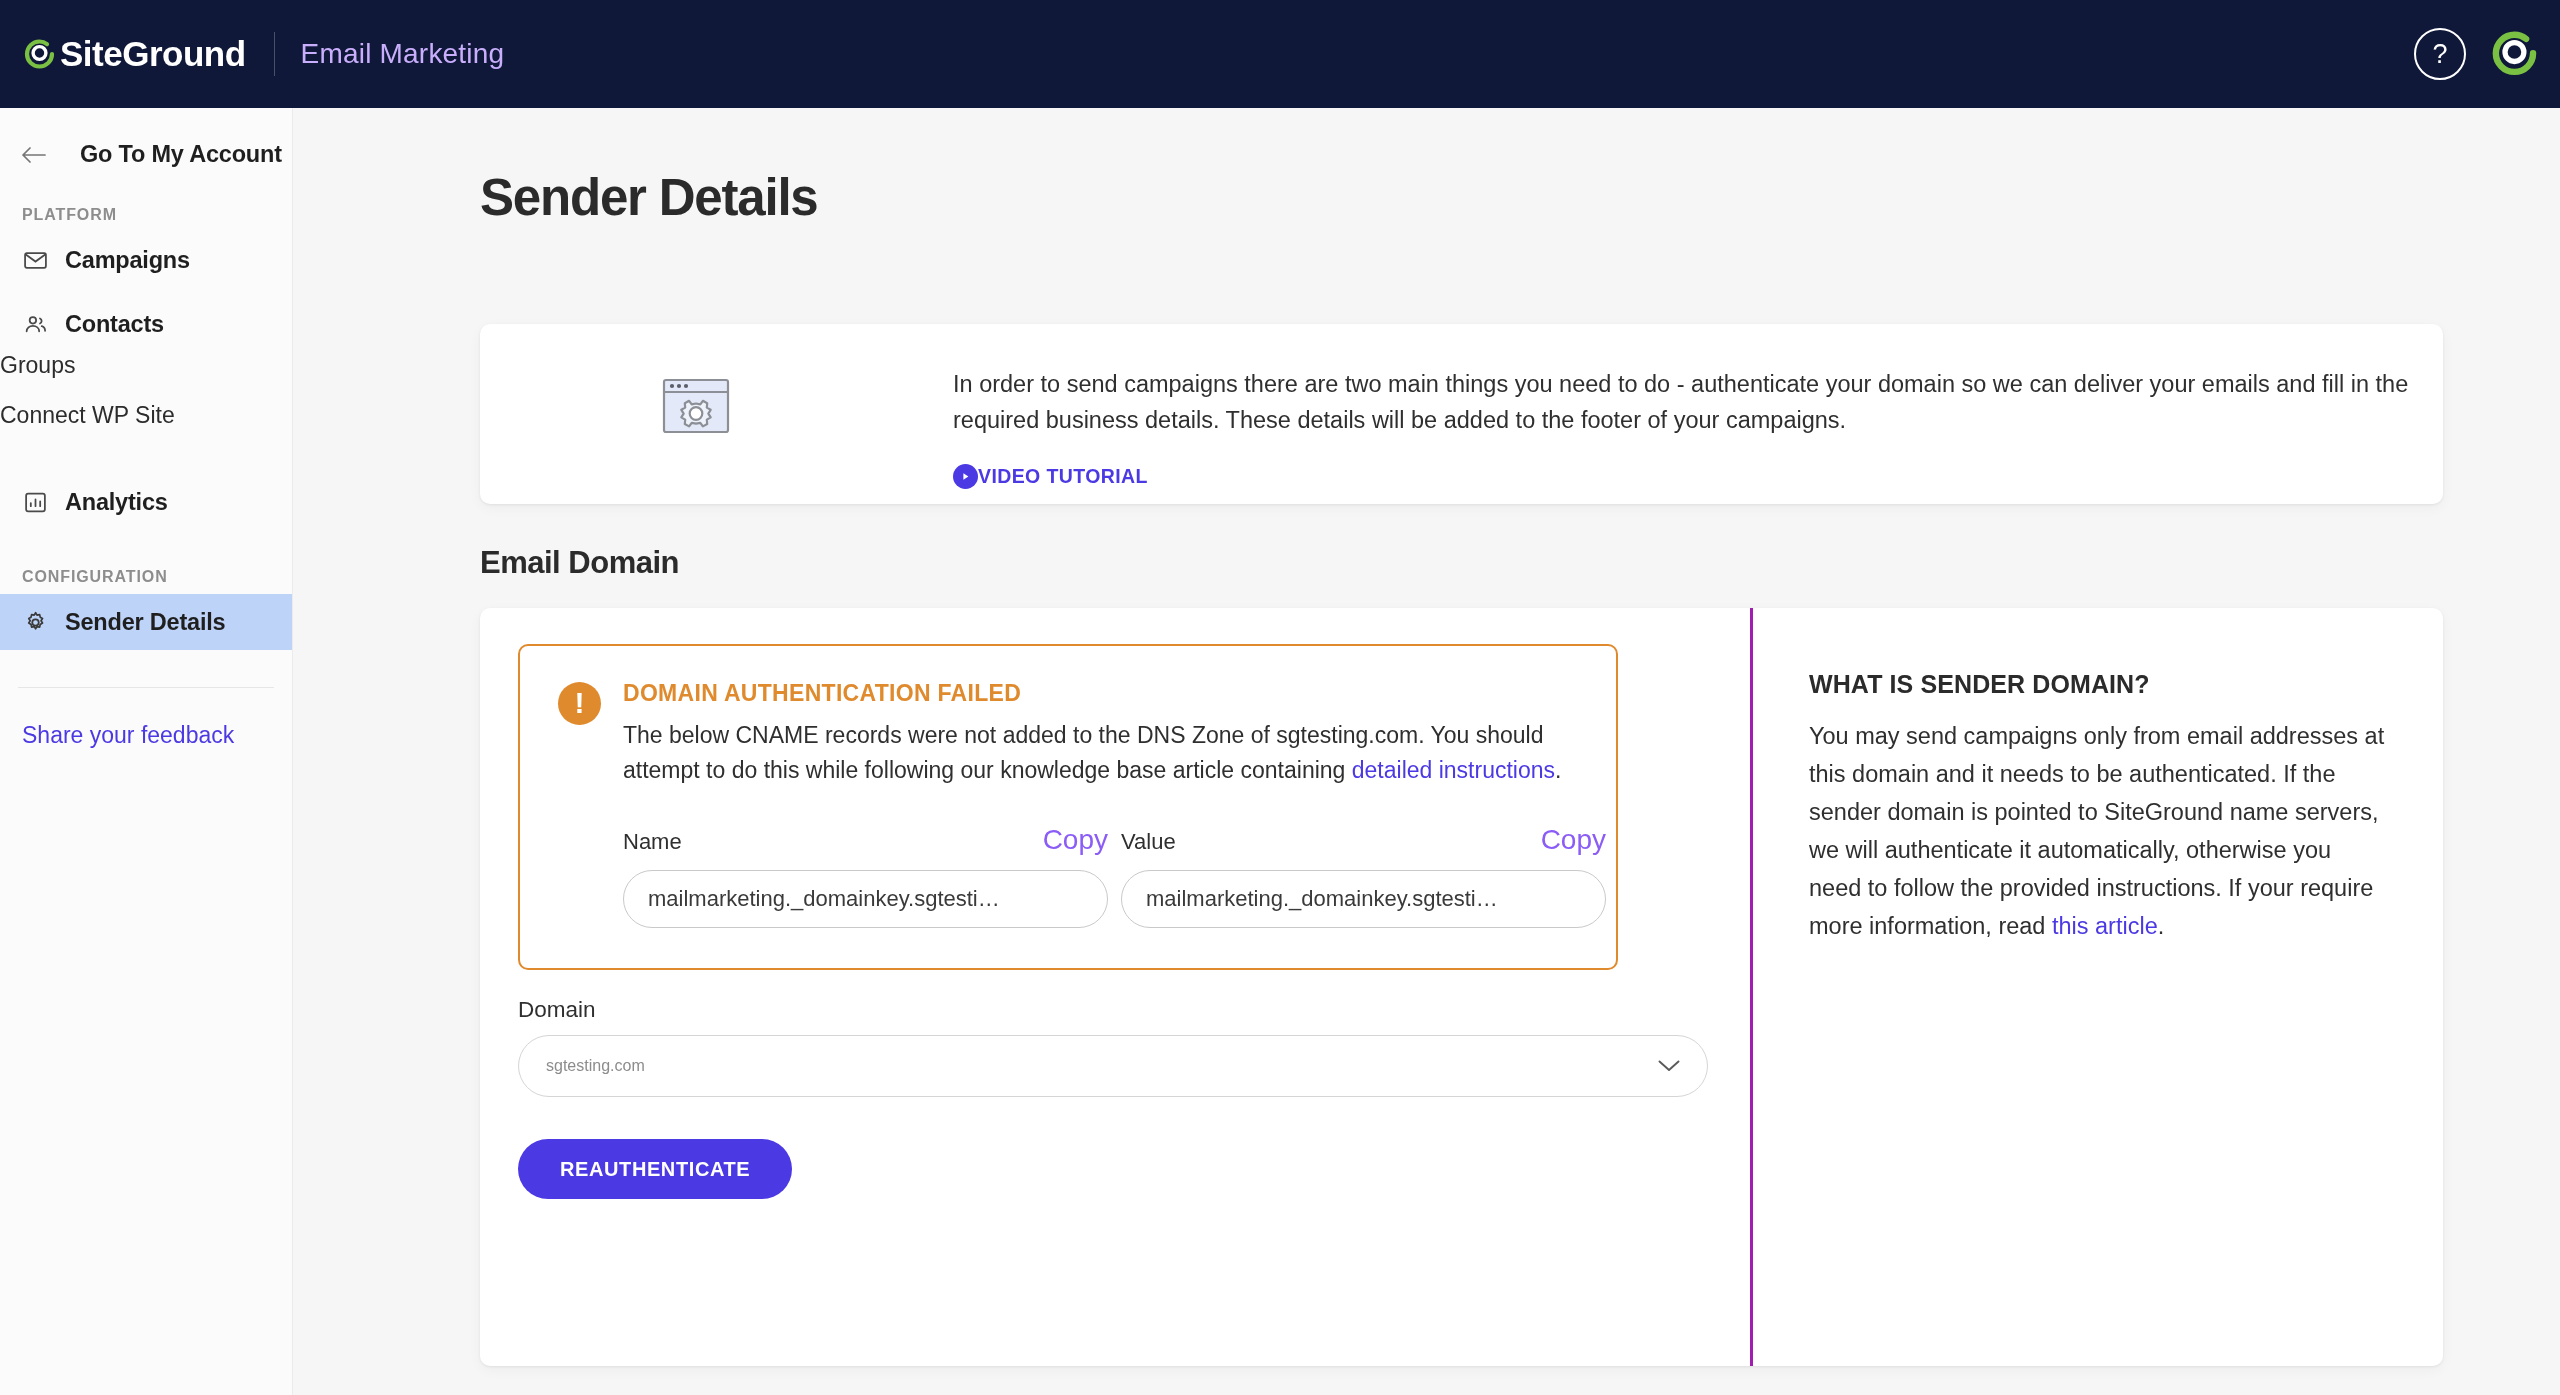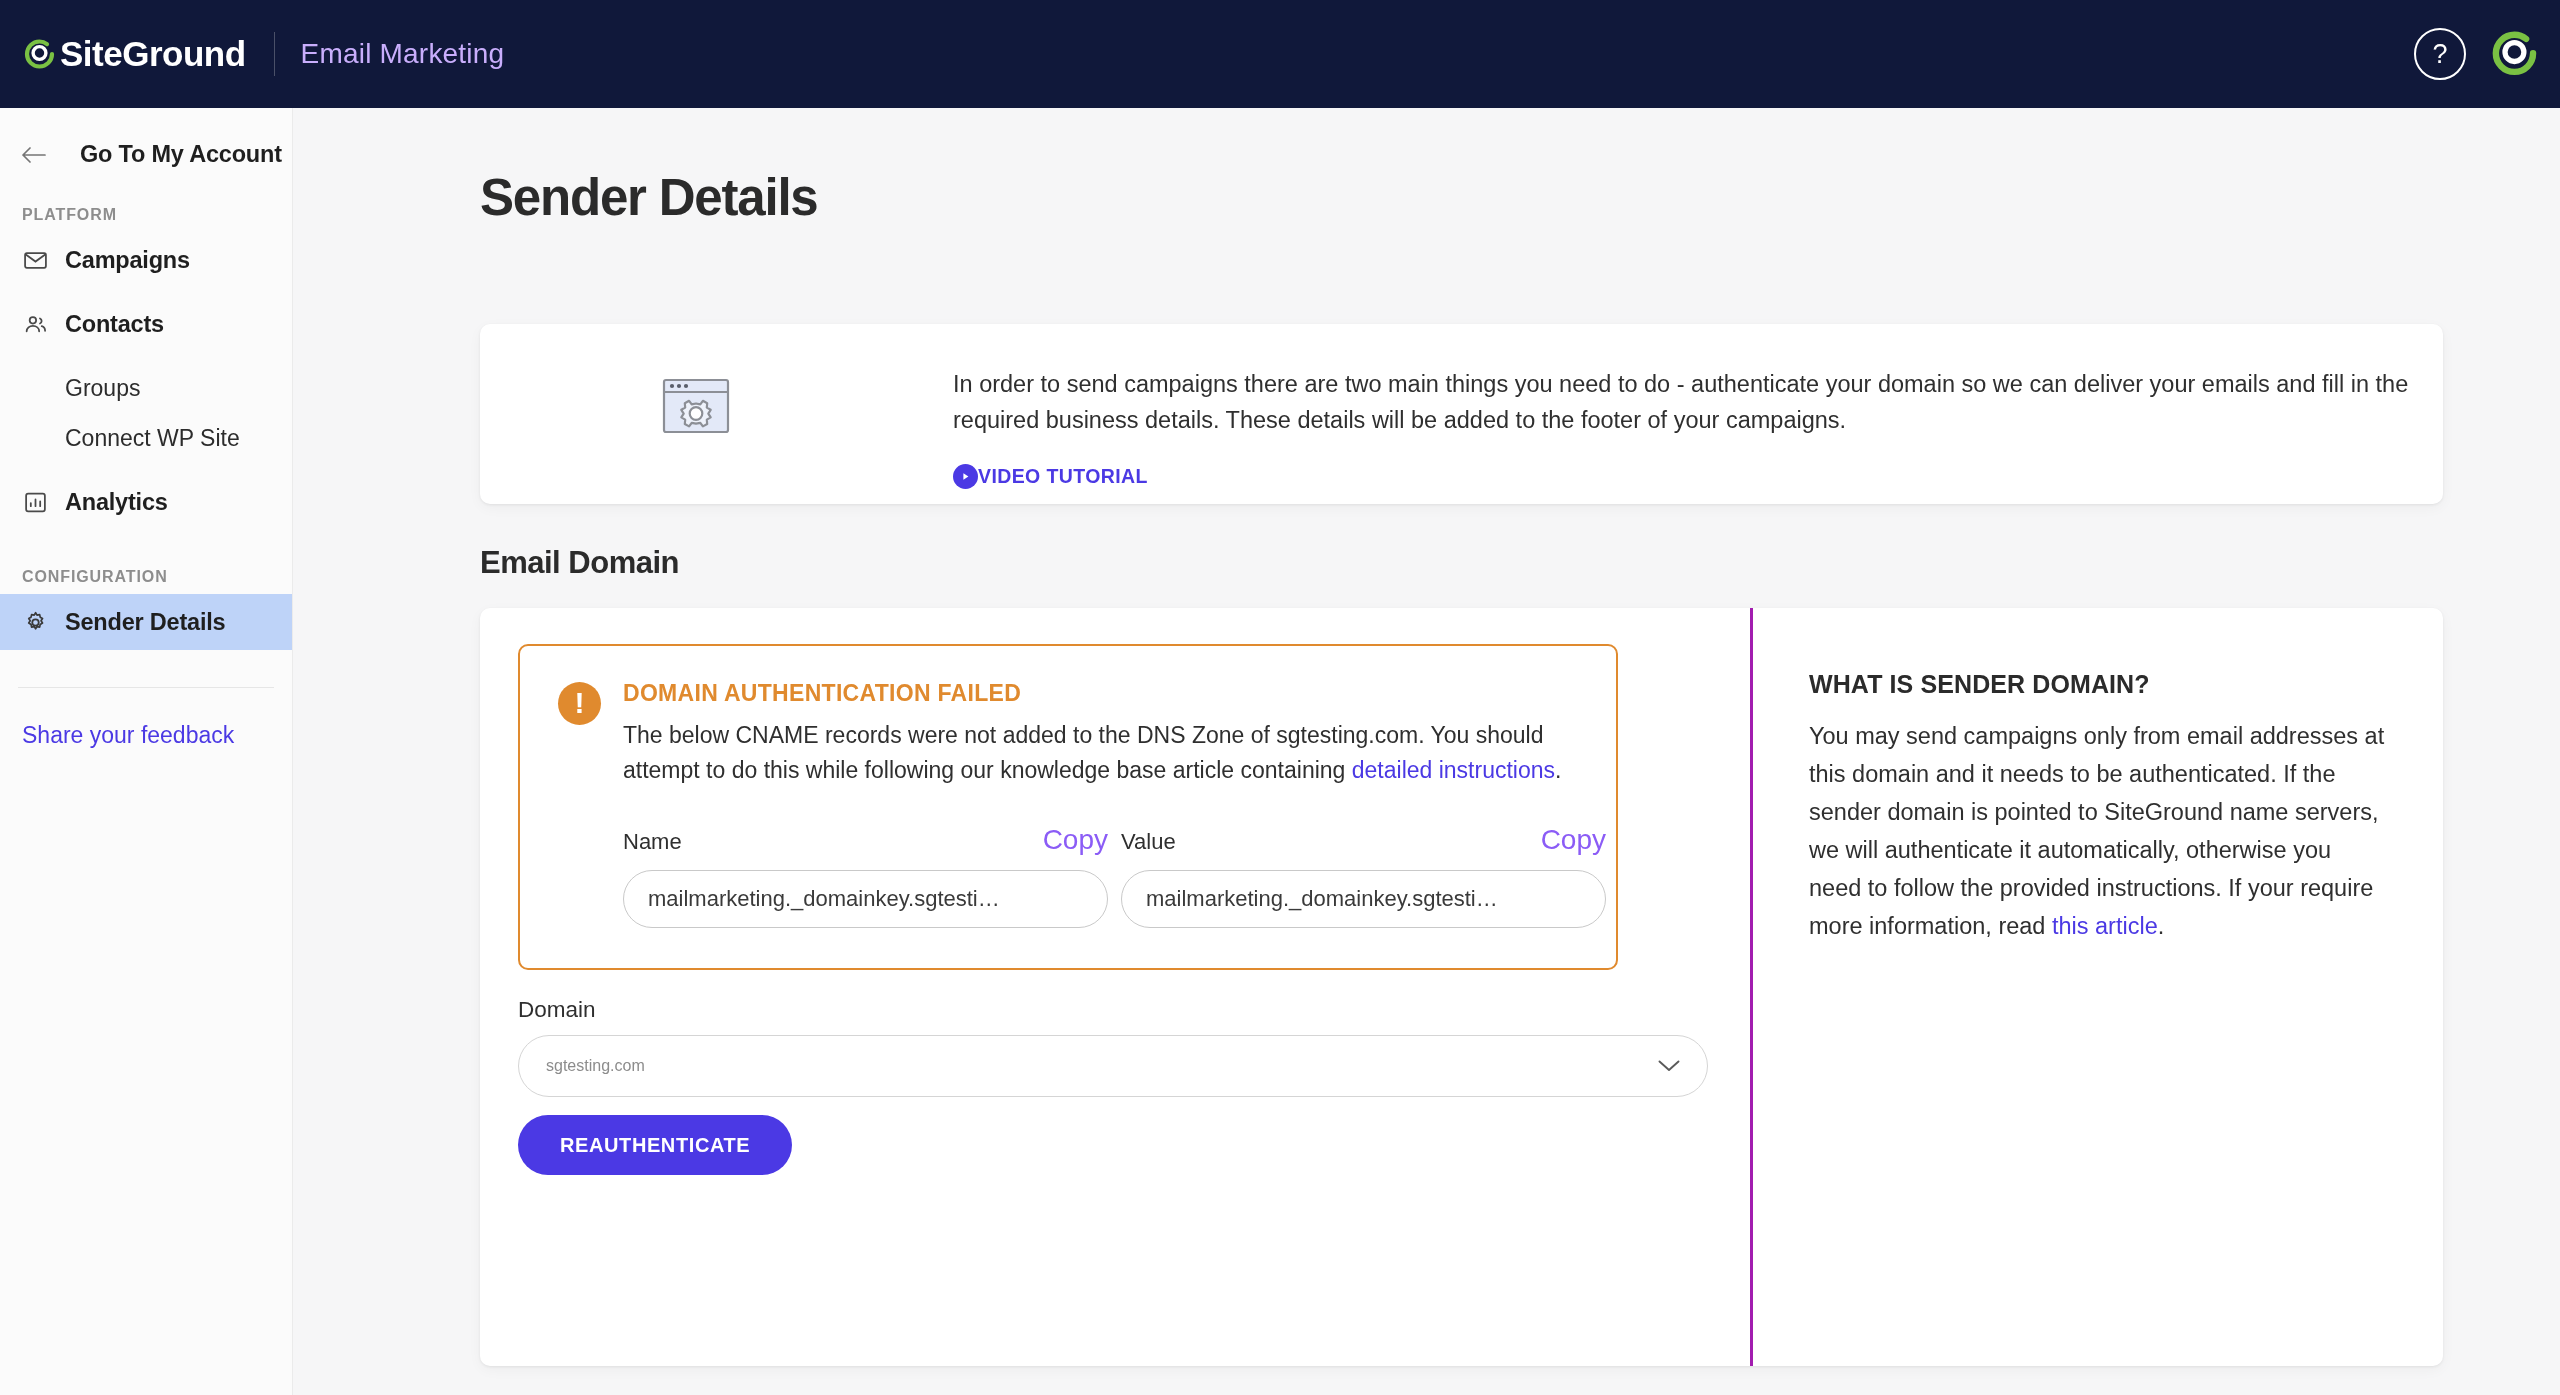--- a/index.html
+++ b/index.html
@@ -51,22 +51,22 @@
     font-size: 16px; font-weight: 700; color: #8d8d8d; letter-spacing: 0.9px;
     padding-left: 22px; margin-top: 38px; text-transform: uppercase;
   }
   .nav-item {
     display: flex; align-items: center; gap: 17px;
     height: 56px; padding-left: 22px; cursor: pointer; margin-top: 8px;
   }
   .nav-item .nav-ico { width: 26px; height: 26px; flex: none; color: #4a4a4a; display:flex; align-items:center; justify-content:center;}
   .nav-item .nav-label { font-size: 23.5px; font-weight: 700; color: #1f1f1f; letter-spacing: -0.2px; }
   .nav-sub {
-    height: 50px; display: flex; align-items: flex-end;
-    padding-left: 65px; cursor: pointer;
+    height: 50px; display: flex; align-items: flex-start;
+    cursor: pointer;
   }
   .nav-sub span { font-size: 23px; color: #2c2c2c; font-weight: 400; }
   .nav-item.active { background: #bed3f8; }
   .nav-divider { height: 1px; background: #e6e6e6; margin: 37px 18px 0 18px; }
   .feedback-link {
     padding-left: 22px; margin-top: 34px; font-size: 23px; color: #4b39e4; cursor: pointer;
   }
 
   
   .main { position: absolute; top: 108px; left: 293px; width: 2267px; height: 1287px; overflow: hidden; }
@@ -146,21 +146,21 @@
   .select-box {
     width: 100%; height: 62px; border: 1px solid #d5d5d5; border-radius: 31px;
     padding: 0 27px; display: flex; align-items: center;
     font-size: 16px; color: #8c8c8c; background: #fff; cursor: pointer;
   }
   .chevron {
     position: absolute; right: 28px; top: 50%; transform: translateY(-50%);
     color: #5a5a5a; pointer-events: none; display:flex;
   }
   .reauth-btn {
-    position: absolute; left: 38px; top: 507px;
+    position: absolute; left: 38px; top: 531px;
     background: #4b39e4; color: #ffffff; border: none; border-radius: 31px;
     height: 60px; padding: 0 42px; font-size: 20px; font-weight: 700; letter-spacing: 0.6px;
     cursor: pointer; font-family: "Liberation Sans", sans-serif;
   }
 
   .aside-title {
     font-size: 25px; font-weight: 700; color: #2b2b2b; letter-spacing: 0.1px; margin-bottom: 18px;
   }
   .aside-text { font-size: 23.5px; color: #2f2f2f; line-height: 1.62; }
   .aside-text a { color: #4b39e4; text-decoration: none; }

